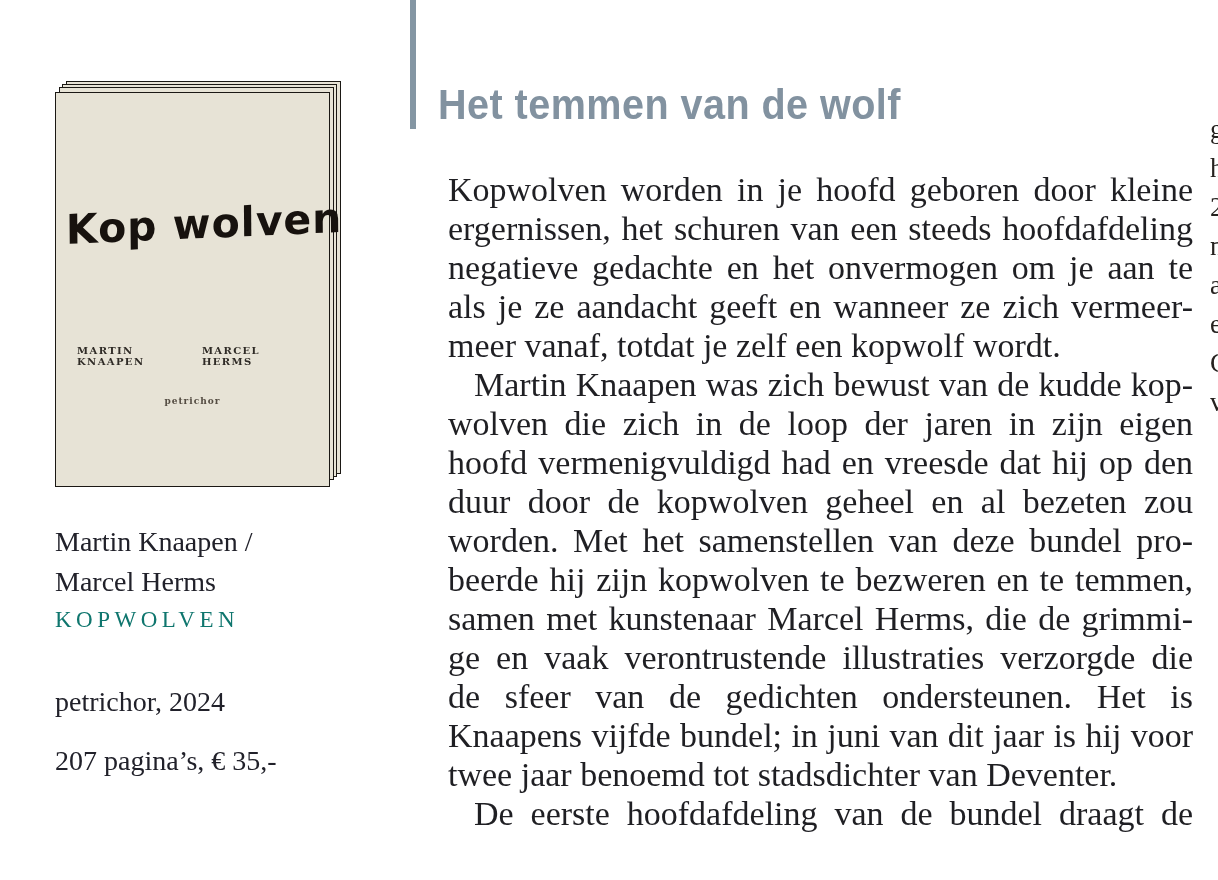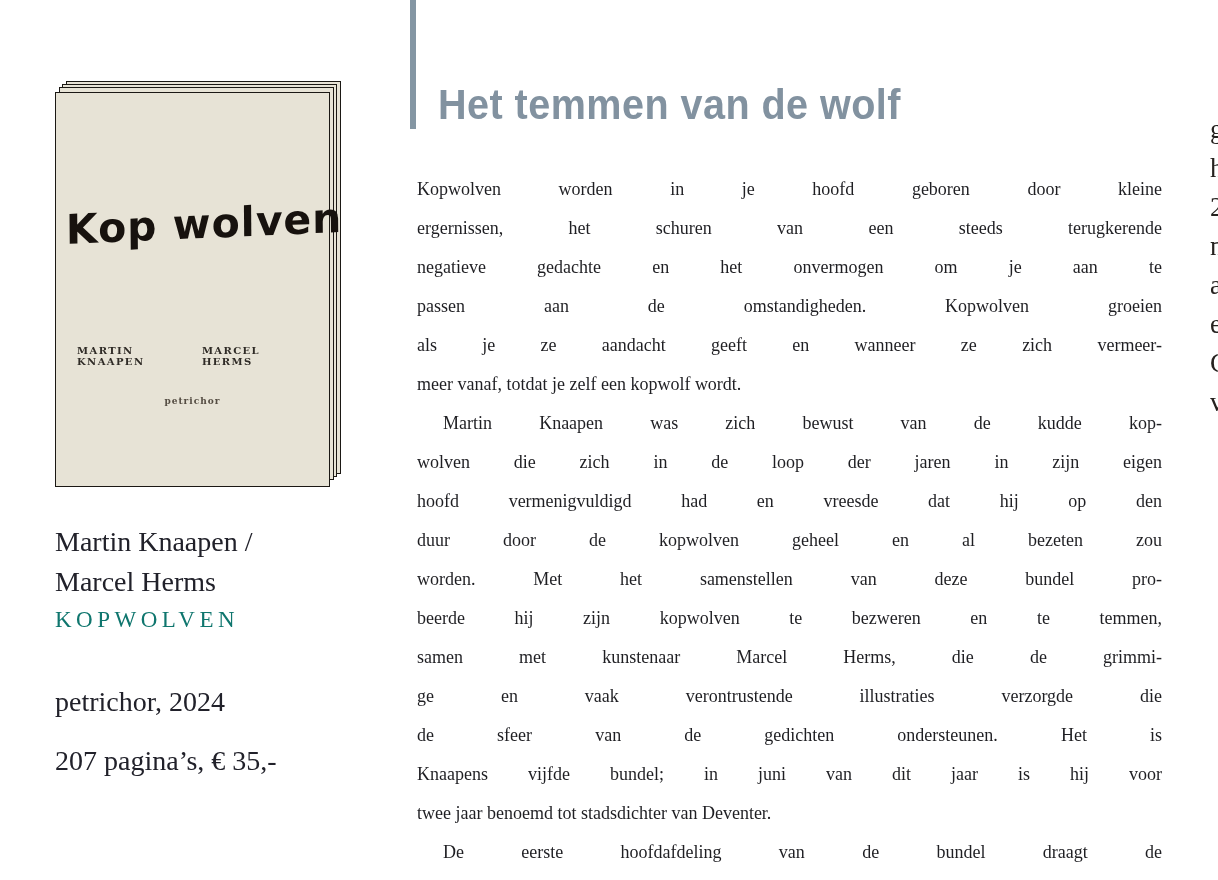--- a/index.html
+++ b/index.html
@@ -59,23 +59,23 @@
     background:#8496a3;
   }
   .article-title {
     position:absolute; left:438px; top:83px;
     font-family:"Liberation Sans", sans-serif; font-weight:bold;
     font-size:43px; line-height:1; color:#8292a0;
     transform:scaleX(0.92); transform-origin:left top;
     letter-spacing:0.5px; white-space:nowrap;
   }
   .article-body {
-    position:absolute; left:417px; top:170px; width:745px; height:710px;
+    position:absolute; left:448px; top:170px; width:745px; height:710px;
     overflow:hidden;
-    font-size:18px; line-height:39px; color:#1f1f23;
+    font-size:34px; line-height:39px; color:#1f1f23;
   }
   .body-line {
     height:39px; overflow:hidden;
     text-align:justify; text-align-last:justify;
     white-space:normal;
   }
   .body-line.indent { text-indent:26px; }
   .body-line.para-end { text-align-last:left; }
 
   
@@ -108,23 +108,22 @@
   <div class="meta meta-line meta-authors2">Marcel Herms</div>
   <div class="meta meta-booktitle">KOPWOLVEN</div>
   <div class="meta meta-line meta-pubyear">petrichor, 2024</div>
   <div class="meta meta-line meta-pages">207 pagina’s, € 35,-</div>
 
   <div class="divider-bar"></div>
   <h1 class="article-title" style="margin:0">Het temmen van de wolf</h1>
 
   <div class="article-body">
       <div class="body-line">Kopwolven worden in je hoofd geboren door kleine</div>
-      <div class="body-line">ergernissen, het schuren van een steeds terugkerende</div>
+      <div class="body-line">ergernissen, het schuren van een steeds hoofdafdeling</div>
       <div class="body-line">negatieve gedachte en het onvermogen om je aan te</div>
-      <div class="body-line">passen aan de omstandigheden. Kopwolven groeien</div>
       <div class="body-line">als je ze aandacht geeft en wanneer ze zich vermeer-</div>
       <div class="body-line para-end">meer vanaf, totdat je zelf een kopwolf wordt.</div>
       <div class="body-line indent">Martin Knaapen was zich bewust van de kudde kop-</div>
       <div class="body-line">wolven die zich in de loop der jaren in zijn eigen</div>
       <div class="body-line">hoofd vermenigvuldigd had en vreesde dat hij op den</div>
       <div class="body-line">duur door de kopwolven geheel en al bezeten zou</div>
       <div class="body-line">worden. Met het samenstellen van deze bundel pro-</div>
       <div class="body-line">beerde hij zijn kopwolven te bezweren en te temmen,</div>
       <div class="body-line">samen met kunstenaar Marcel Herms, die de grimmi-</div>
       <div class="body-line">ge en vaak verontrustende illustraties verzorgde die</div>

